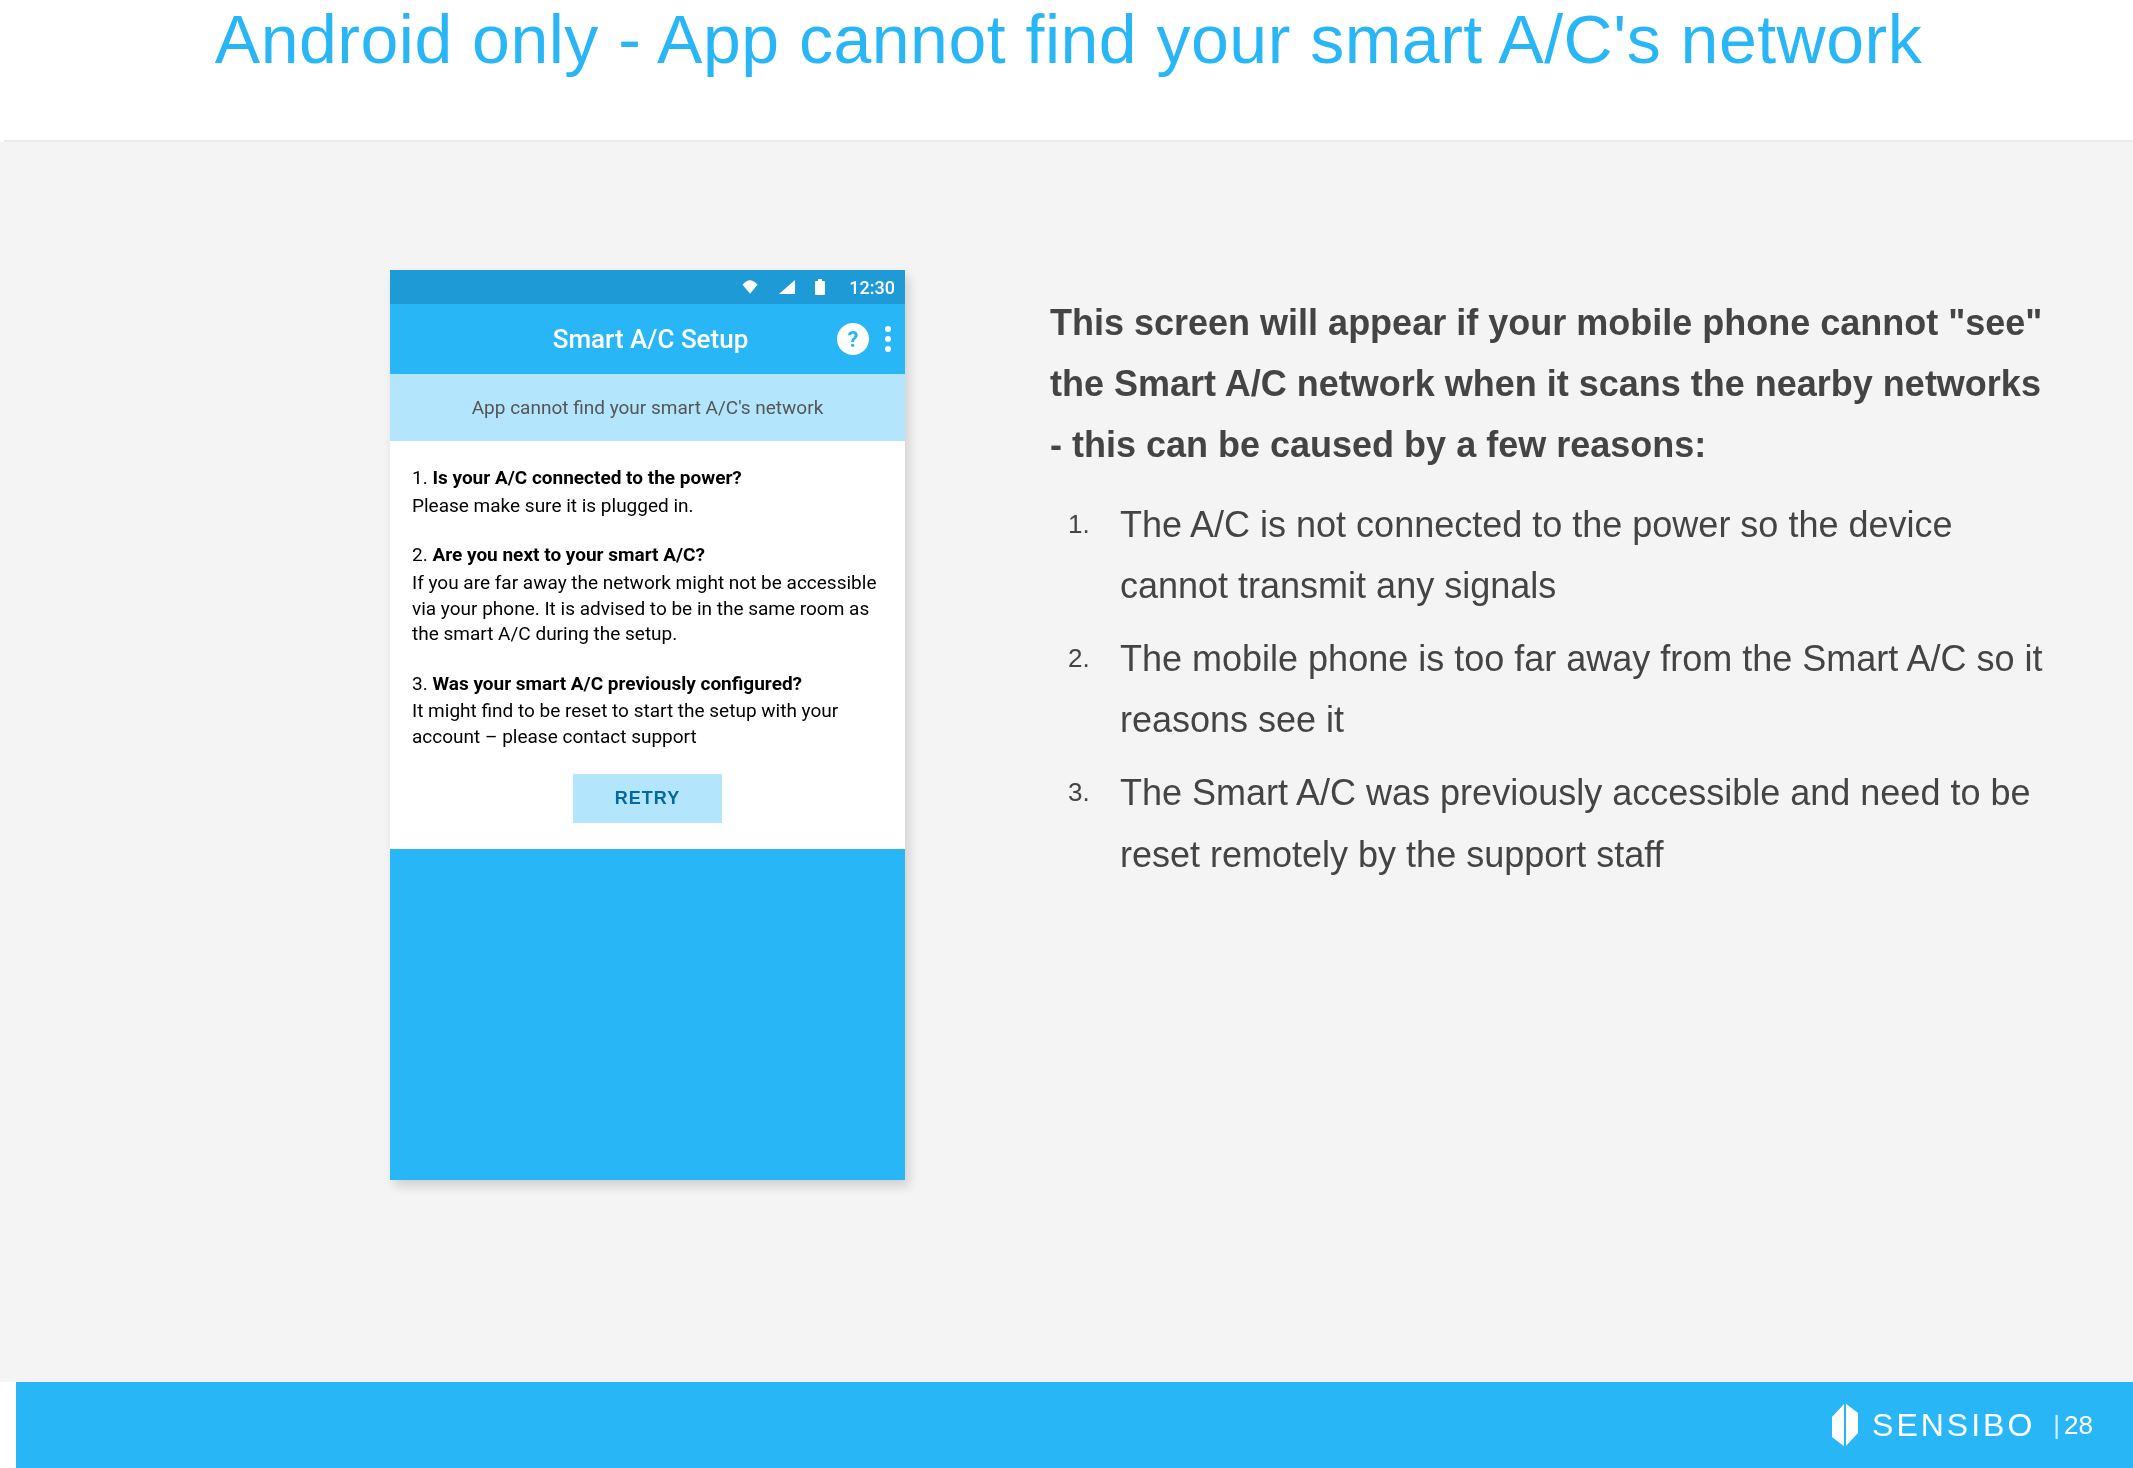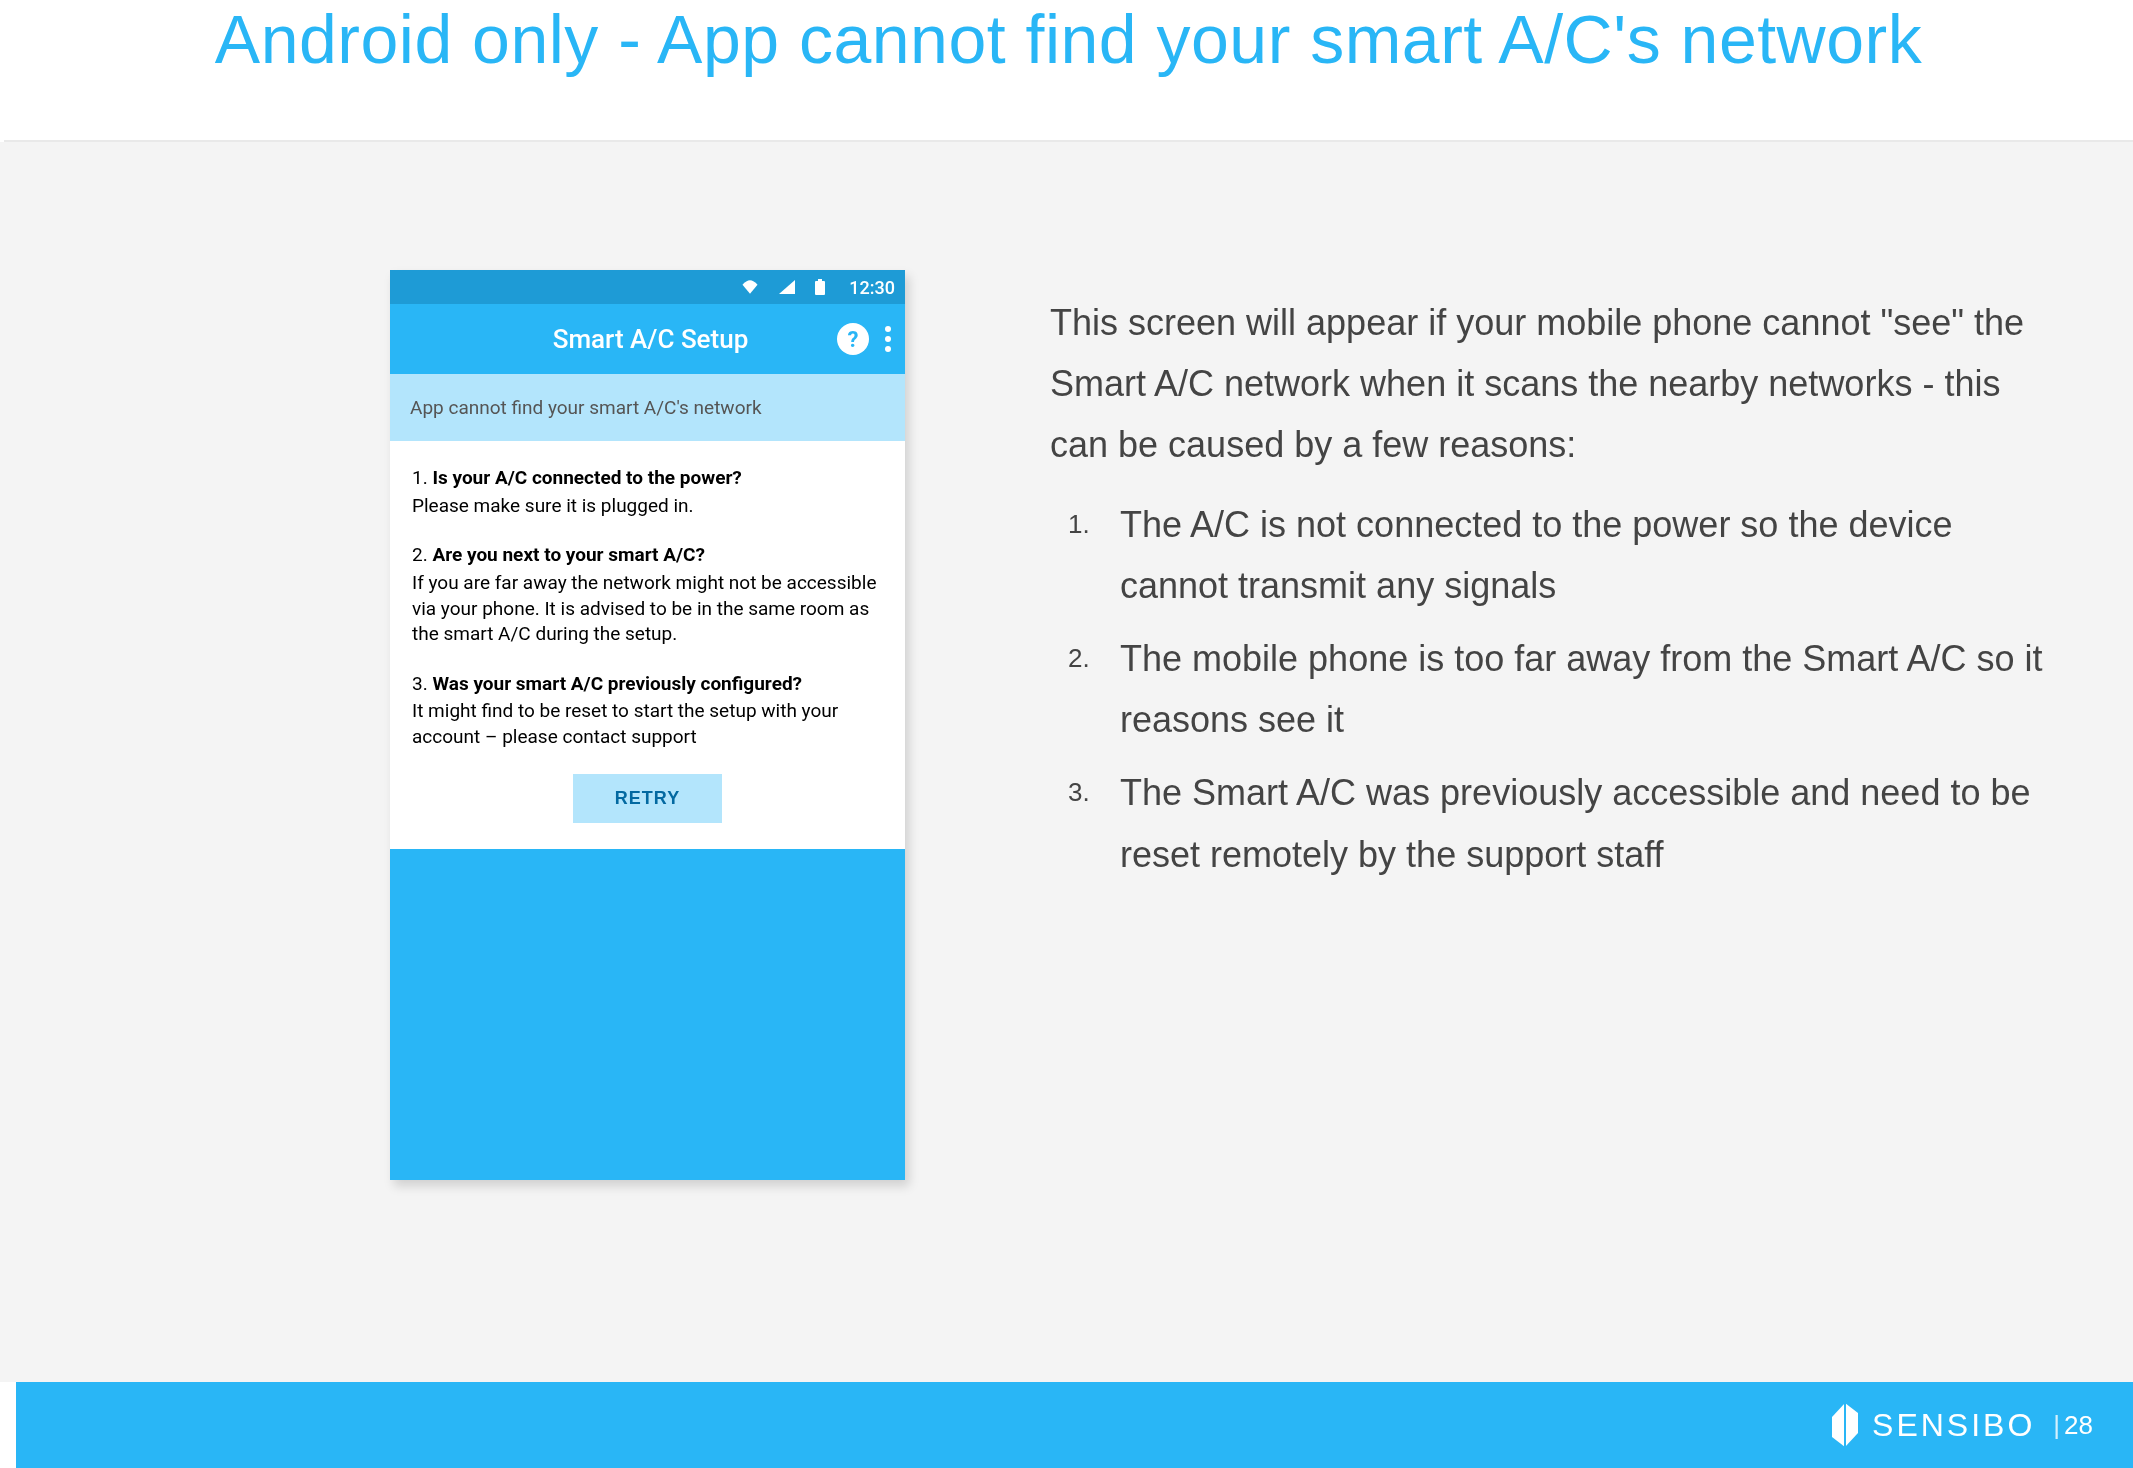--- a/index.html
+++ b/index.html
@@ -109,21 +109,22 @@
     gap: 4px;
   }
   .app-bar .menu-dots span {
     width: 6px; height: 6px; background: #ffffff; border-radius: 50%;
   }
 
   .banner {
     background: #b3e5fc;
     color: #555;
     font-size: 19px;
-    padding: 22px 20px;
+    padding: 22px 32px;
+    text-align: center;
   }
 
   .tips {
     background: #ffffff;
     color: #000;
     padding: 24px 22px 26px 22px;
     font-size: 19px;
     line-height: 1.35;
   }
   .tip-block { margin-bottom: 24px; }
@@ -157,20 +158,21 @@
     left: 1050px;
     top: 150px;
     width: 1000px;
     color: #444;
     font-weight: 300;
   }
   .col-right .intro {
     font-size: 36px;
     line-height: 1.7;
     margin: 0 0 18px 0;
+    font-weight: bold;
   }
   .col-right ol {
     margin: 0;
     padding-left: 70px;
     counter-reset: li;
     list-style: none;
   }
   .col-right ol li {
     position: relative;
     font-size: 36px;

